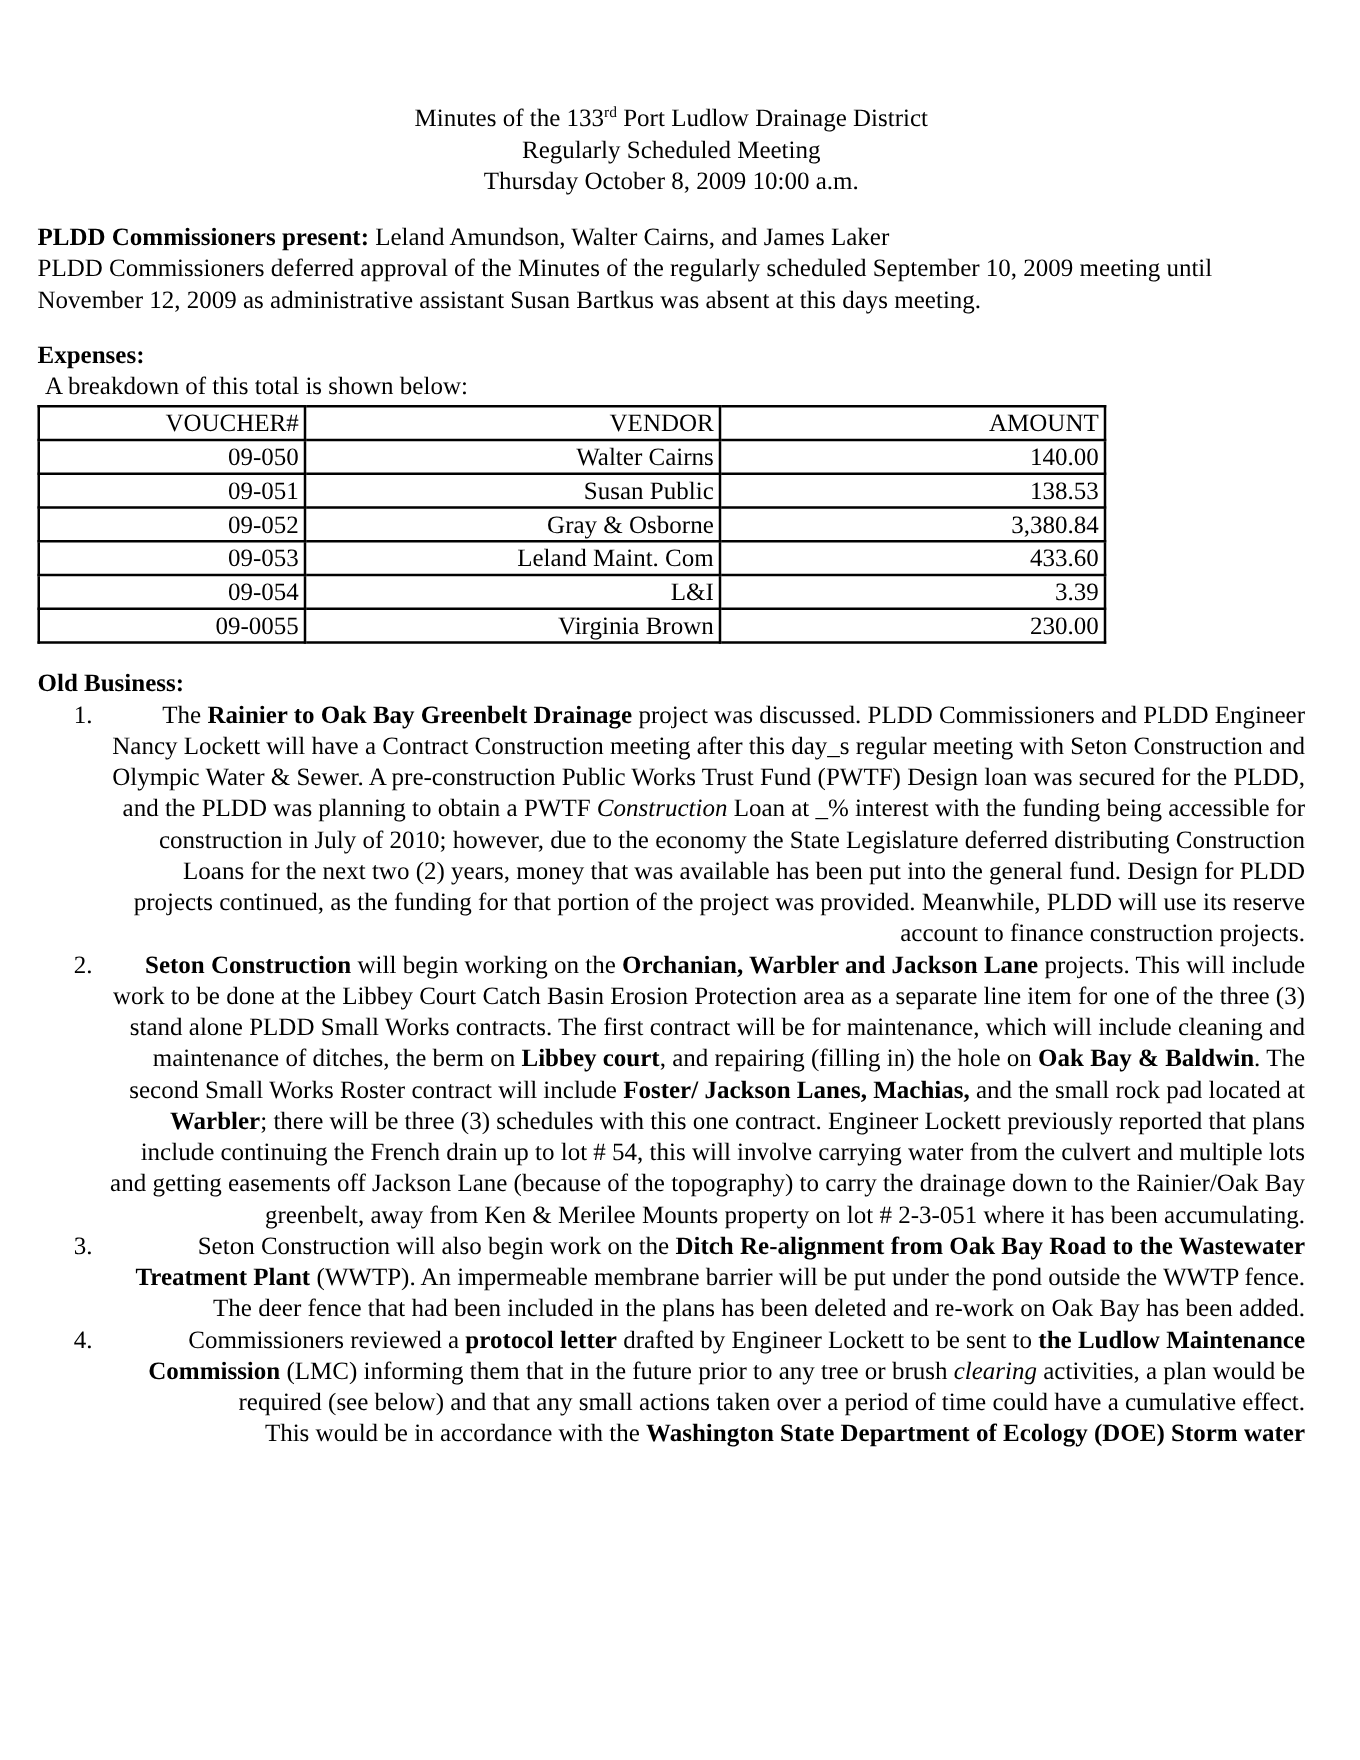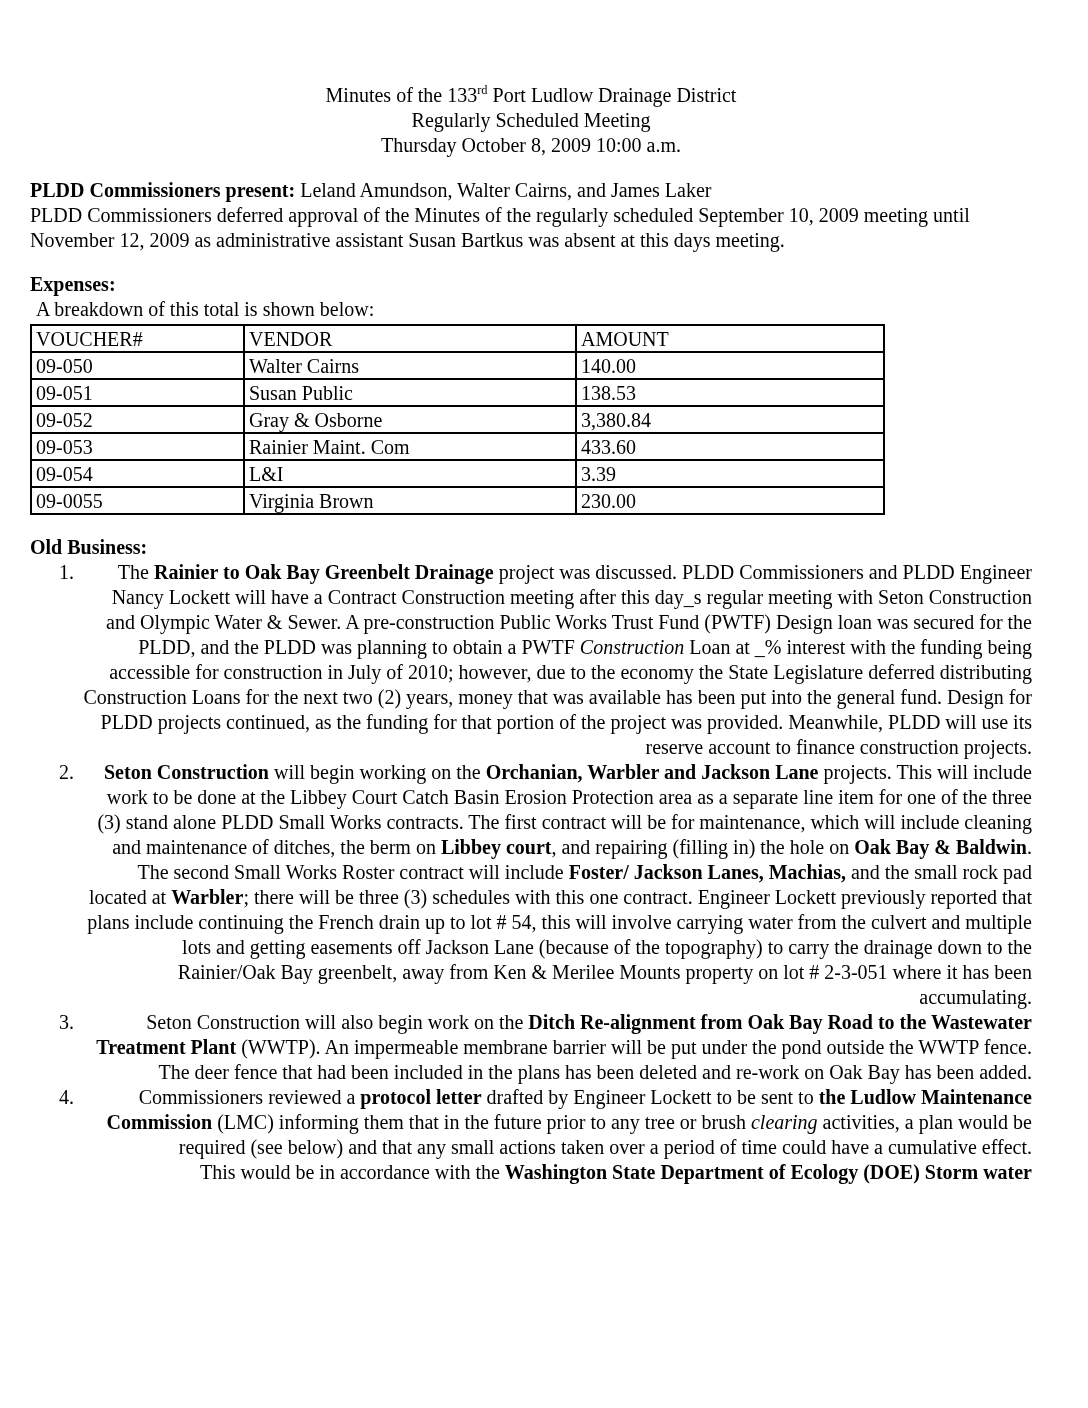--- a/index.html
+++ b/index.html
@@ -14,21 +14,21 @@
     color: #000000;
     font-family: "Liberation Serif", "DejaVu Serif", serif;
     font-size: 20px;
     line-height: 25px;
     -webkit-font-smoothing: antialiased;
   }
   .page {
     box-sizing: border-box;
     width: 1088px;
     height: 1408px;
-    padding: 83px 56px 0 30px;
+    padding: 83px 44px 0 30px;
   }
   .b   { font-weight: bold; }
   .i   { font-style: italic; }
   .sup { vertical-align: super; font-size: 0.62em; line-height: 0; }
   .total { font-weight: bold; font-size: 0.92em; }
 
   .title-block { text-align: center; }
 
   .para-call  { margin-top: 22px; }
   .para-comm  { margin-top: 20px; }
@@ -37,21 +37,21 @@
 
   table.expenses {
     border-collapse: collapse;
     width: 831px;
     margin-top: 2px;
     table-layout: fixed;
   }
   table.expenses th, table.expenses td {
     border: 2px solid #000;
     font-weight: normal;
-    text-align: left;
+    text-align: right;
     padding: 0 4px;
     height: 25px;
     line-height: 24px;
     font-size: 20px;
     overflow: hidden;
   }
   .col-voucher { width: 203px; }
   .col-vendor  { width: 322px; }
   .col-amount  { width: 298px; }
 
@@ -109,21 +109,21 @@
           <td>Susan Public</td>
           <td>138.53</td>
         </tr>
         <tr>
           <td>09-052</td>
           <td>Gray &amp; Osborne</td>
           <td>3,380.84</td>
         </tr>
         <tr>
           <td>09-053</td>
-          <td>Rainier Maint. Com</td>
+          <td>Leland Maint. Com</td>
           <td>433.60</td>
         </tr>
         <tr>
           <td>09-054</td>
           <td>L&amp;I</td>
           <td>3.39</td>
         </tr>
         <tr>
           <td>09-0055</td>
           <td>Virginia Brown</td>

